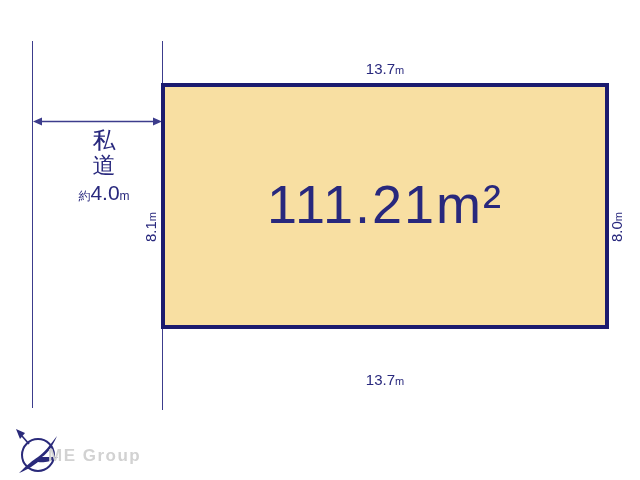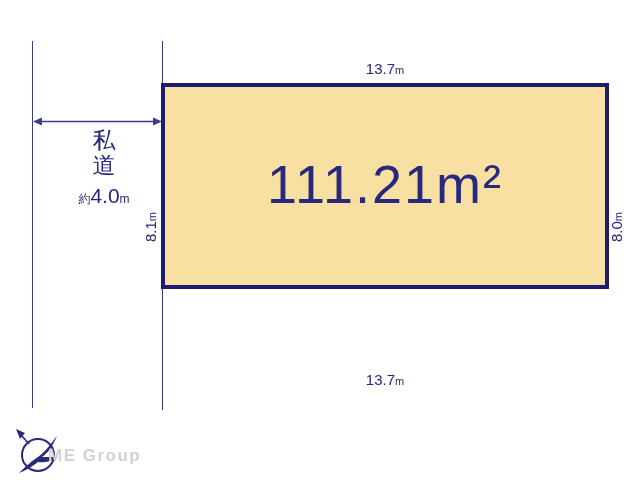--- a/index.html
+++ b/index.html
@@ -9,25 +9,25 @@
   }
   .guide-line{position:absolute;width:1px;background:#3c3c8c;}
   #guide-line-left{left:32px;top:41px;height:367px;}
   #guide-line-right{left:162px;top:41px;height:369px;}
   #road-arrow{position:absolute;left:33px;top:115px;width:129px;height:13px;}
   #road-block{
     position:absolute;left:65px;top:128px;width:78px;text-align:center;
     color:#28287d;line-height:25px;
   }
   .road-char{font-size:23px;display:block;}
-  #road-width{margin-top:3px;white-space:nowrap;line-height:29px;}
+  #road-width{margin-top:3px;white-space:nowrap;line-height:24px;}
   .small-affix{font-size:12px;}
   .road-width-value{font-size:21px;}
   #plot-rect{
-    position:absolute;left:161px;top:83px;width:448px;height:206px;
+    position:absolute;left:161px;top:83px;width:448px;height:246px;
     box-sizing:border-box;background:#f8dfa2;border:4px solid #1b1b6f;
     display:flex;align-items:center;justify-content:center;
   }
   #area-label{
     font-size:54px;letter-spacing:2px;color:#28287d;white-space:nowrap;
     transform:translateY(-2px);
   }
   .dim-label{
     position:absolute;color:#28287d;white-space:nowrap;text-align:center;
     font-size:15px;line-height:16px;

